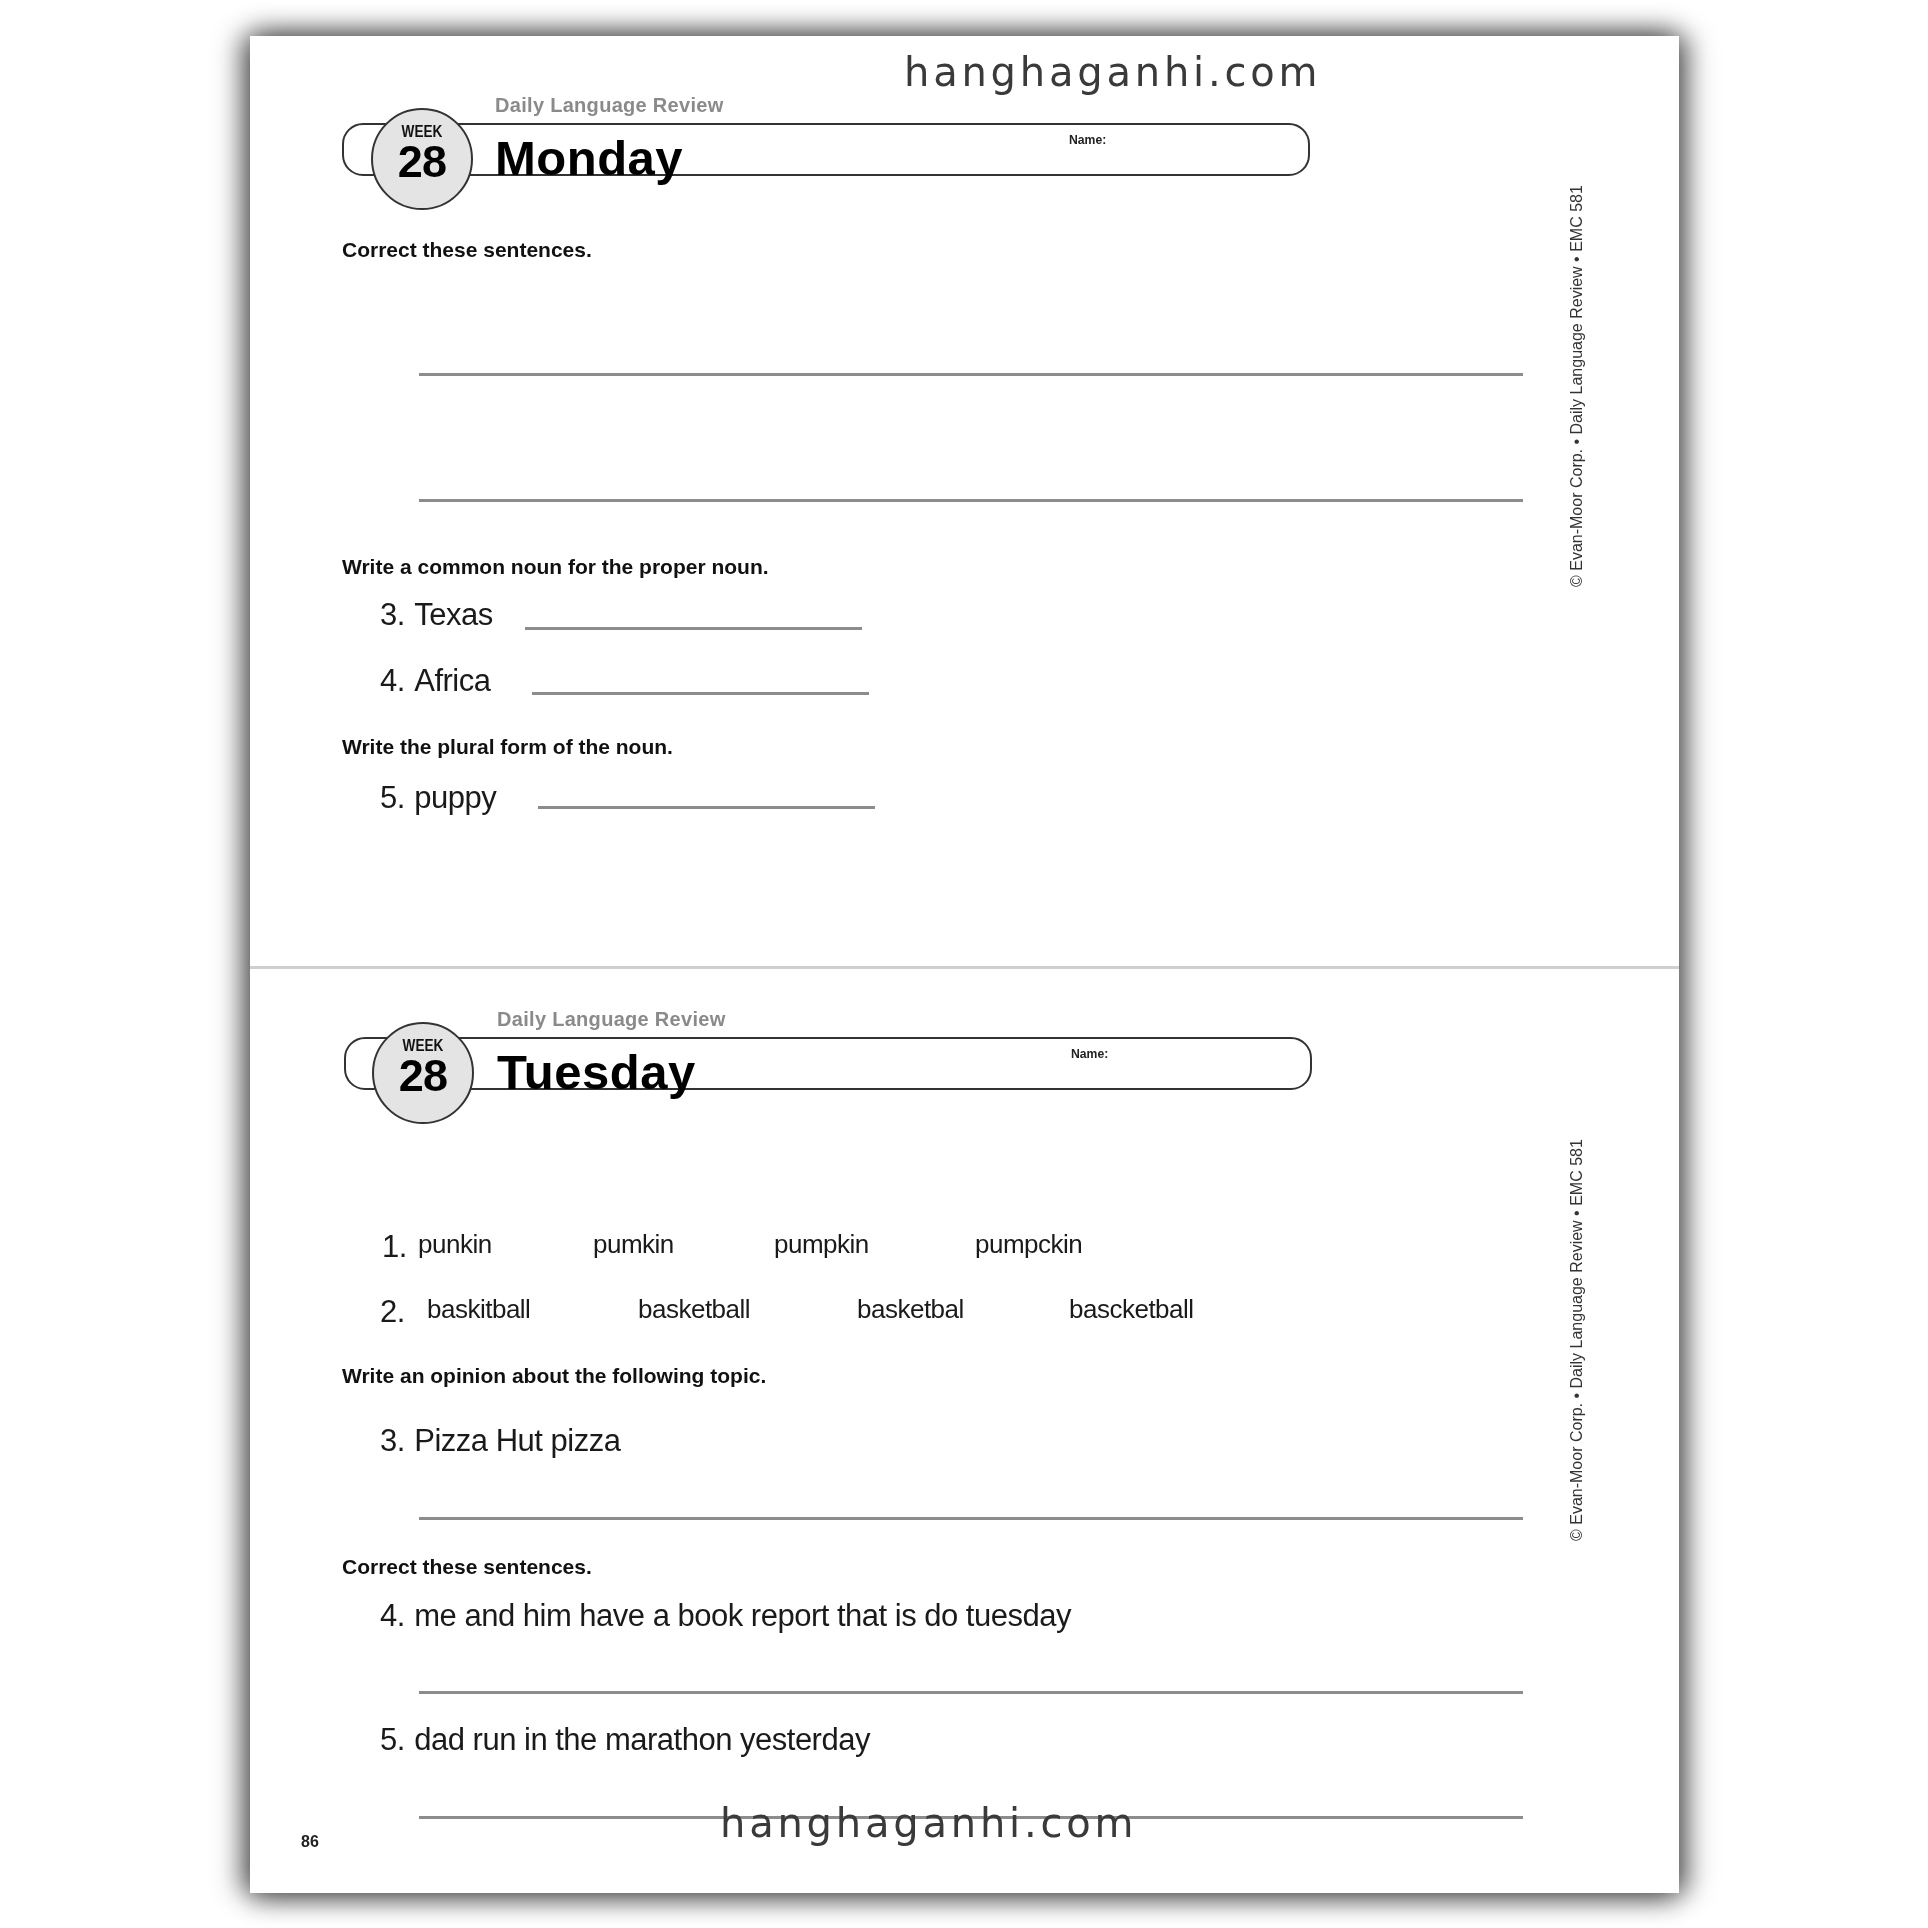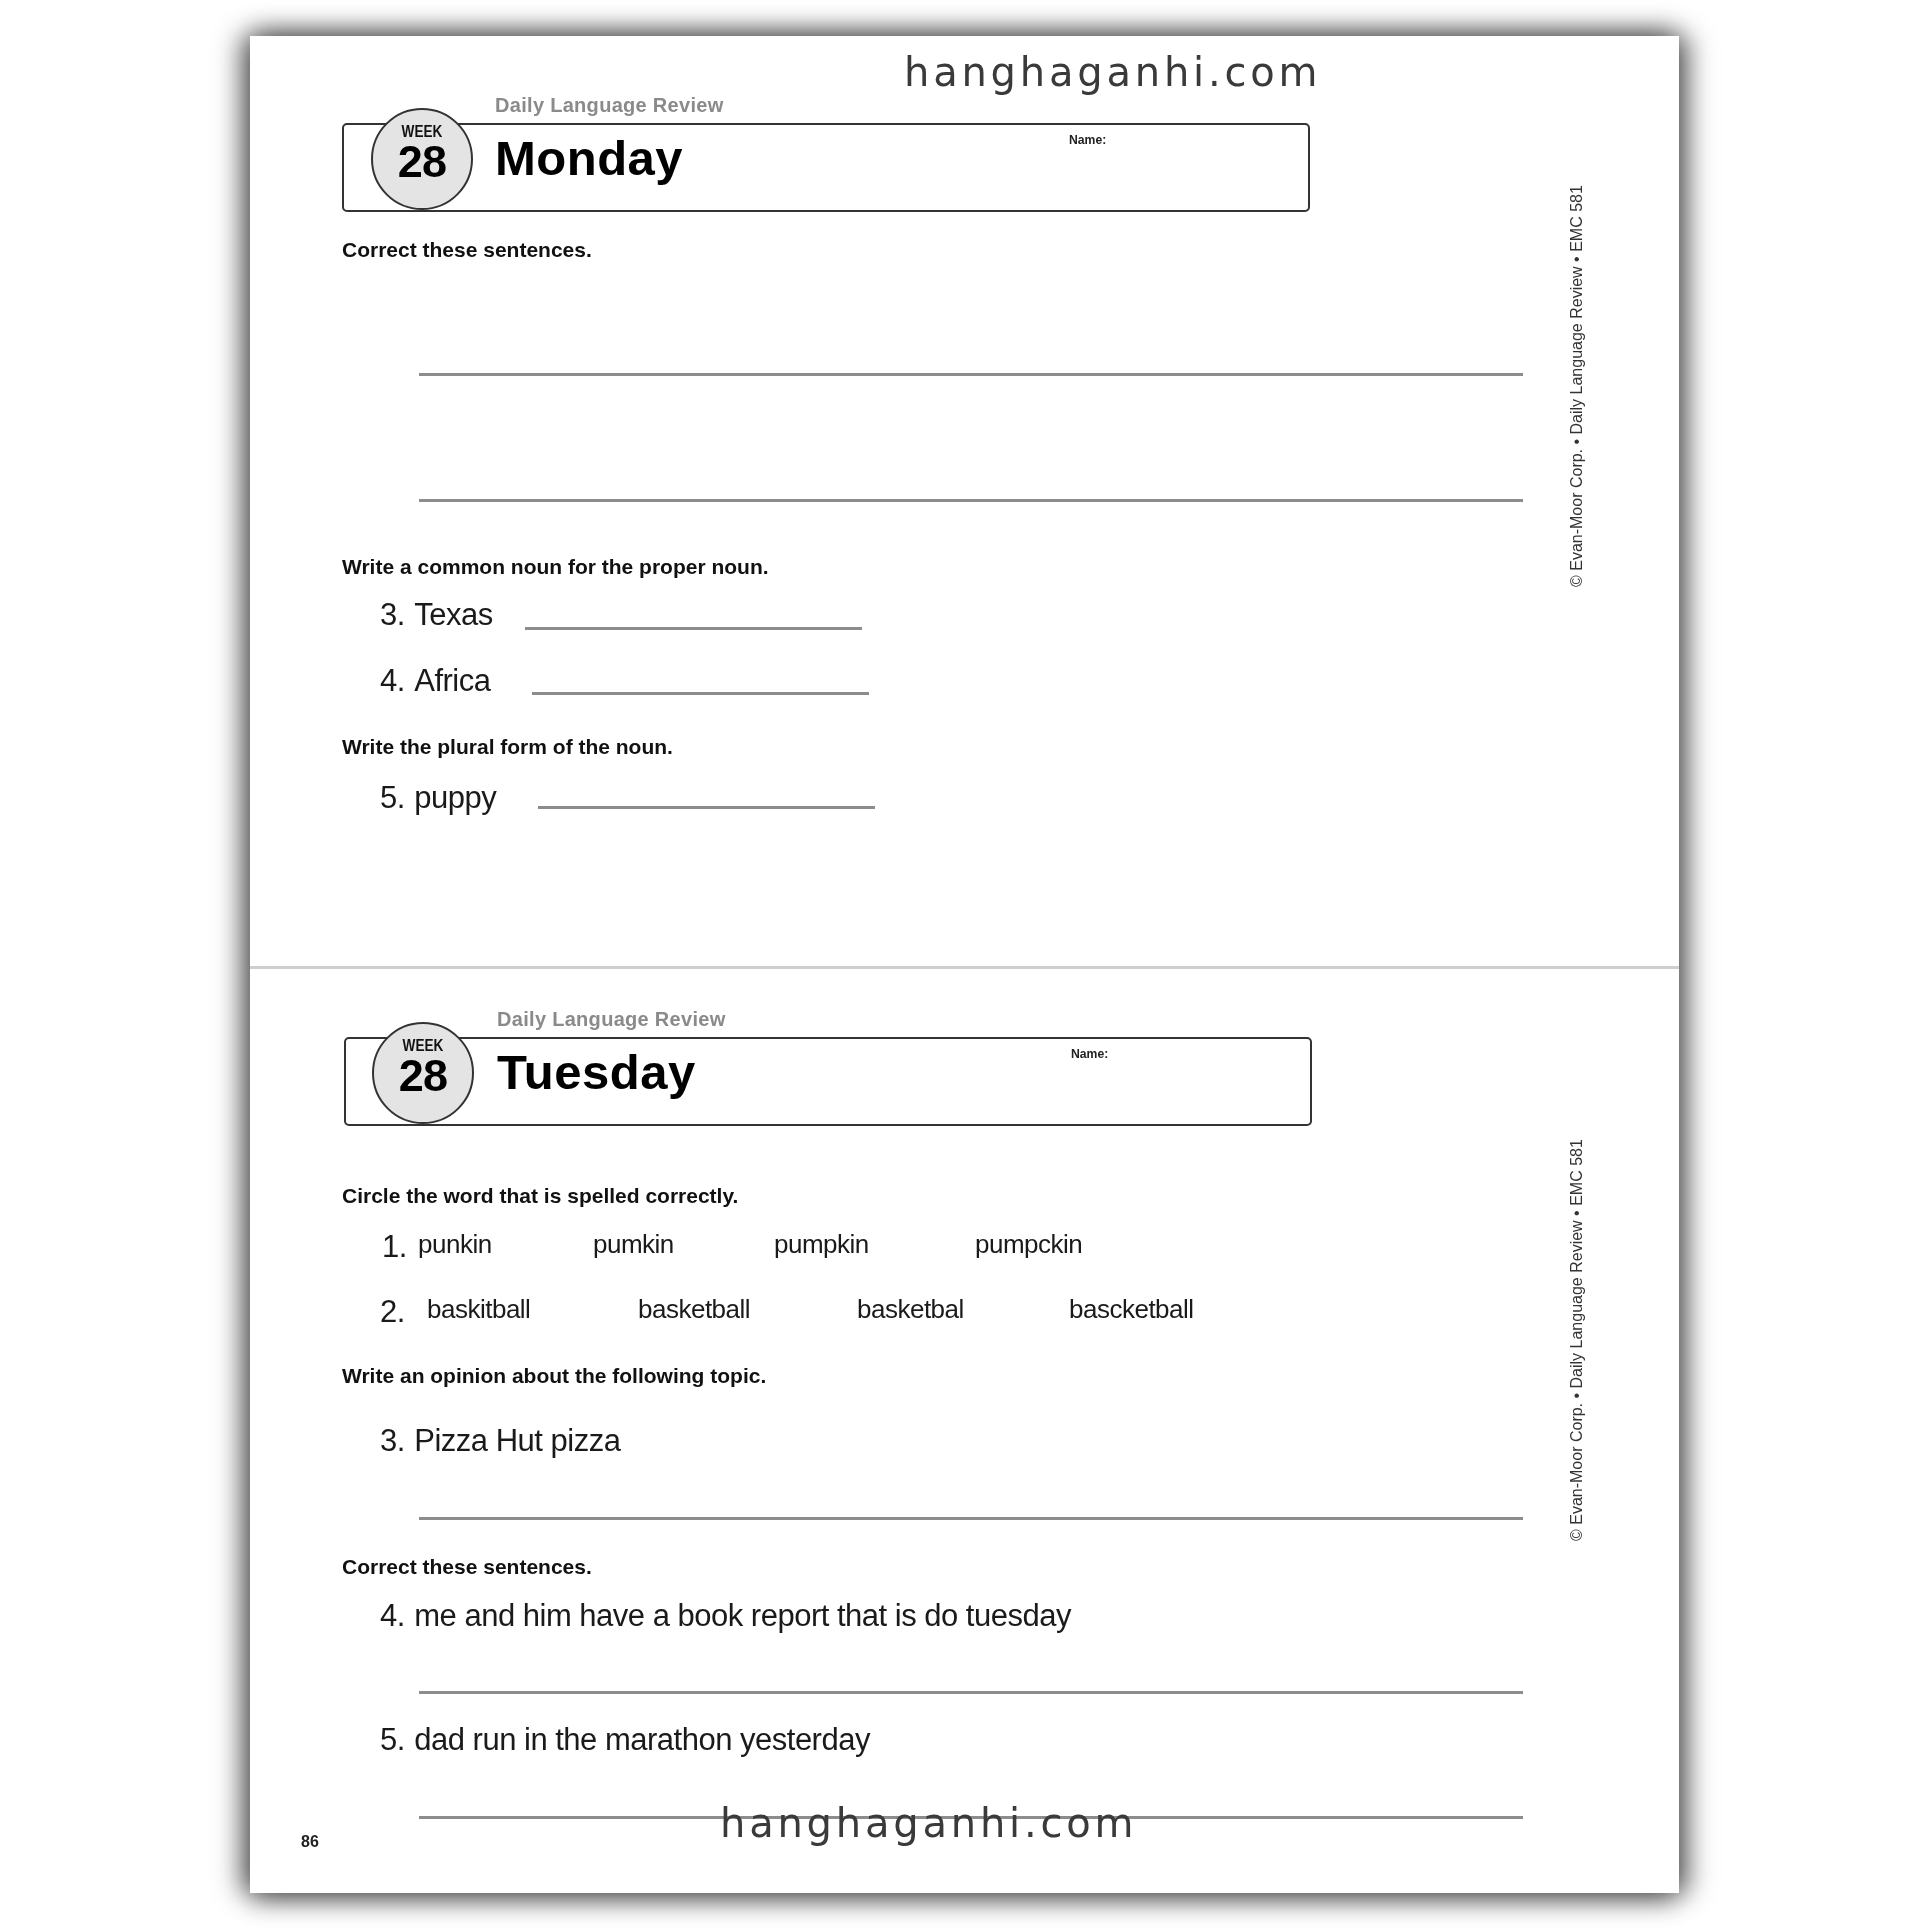--- a/index.html
+++ b/index.html
@@ -14,22 +14,22 @@
     .divider { position: absolute; left: 0; top: 930px; width: 1429px; height: 2.8px; background: #cfcfcf; }
 
     .sheet { position: absolute; left: 0; width: 1429px; }
     .sheet.top { top: 0; height: 930px; }
     .sheet.bottom { top: 933px; height: 924px; }
 
     .dlr-label {
       position: absolute; font-weight: bold; color: #8a8a8a; font-size: 20px; letter-spacing: 0.3px;
     }
     .banner {
-      position: absolute; left: 92px; width: 968px; height: 89px;
-      border: 2.8px solid #333; border-radius: 5px; background: #fff;
+      position: absolute; left: 92px; width: 968px; height: 53px;
+      border: 2.8px solid #333; border-radius: 21px; background: #fff;
     }
     .week-circle {
       position: absolute; width: 102px; height: 102px; border-radius: 50%;
       border: 2.8px solid #333; background: #e4e4e4; text-align: center;
     }
     .week-word { position: absolute; left: 0; right: 0; top: 13px; font-size: 16px; font-weight: bold; color: #111; transform: scaleX(0.85); }
     .week-num { position: absolute; left: 0; right: 0; top: 26px; font-size: 45px; font-weight: 900; color: #000; letter-spacing: -0.9px; }
     .day-title { position: absolute; font-size: 49px; font-weight: 900; color: #000; letter-spacing: 0.5px; }
     .name-label { position: absolute; font-size: 12.2px; color: #222; font-weight: bold; }
 
@@ -97,21 +97,20 @@
       <div class="name-label" style="left:725px; top:7.5px;">Name:</div>
     </div>
     <div class="week-circle" style="left:122px; top:53px;">
       <div class="week-word">WEEK</div>
       <div class="week-num">28</div>
     </div>
     <div class="day-title" style="left:247px; top:75px;">Tuesday</div>
 
     <div class="copyright" style="left:1318px; top:572px;">© Evan-Moor Corp. • Daily Language Review • EMC 581</div>
 
-    <div class="instruction" style="top:215px;">Circle the word that is spelled correctly.</div>
     <div class="item" style="left:132px; top:260px;">1.</div>
     <div class="word-choice" style="left:168px; top:260px;">punkin</div>
     <div class="word-choice" style="left:343px; top:260px;">pumkin</div>
     <div class="word-choice" style="left:524px; top:260px;">pumpkin</div>
     <div class="word-choice" style="left:725px; top:260px;">pumpckin</div>
 
     <div class="item" style="left:130px; top:325px;">2.</div>
     <div class="word-choice" style="left:177px; top:325px;">baskitball</div>
     <div class="word-choice" style="left:388px; top:325px;">basketball</div>
     <div class="word-choice" style="left:607px; top:325px;">basketbal</div>

